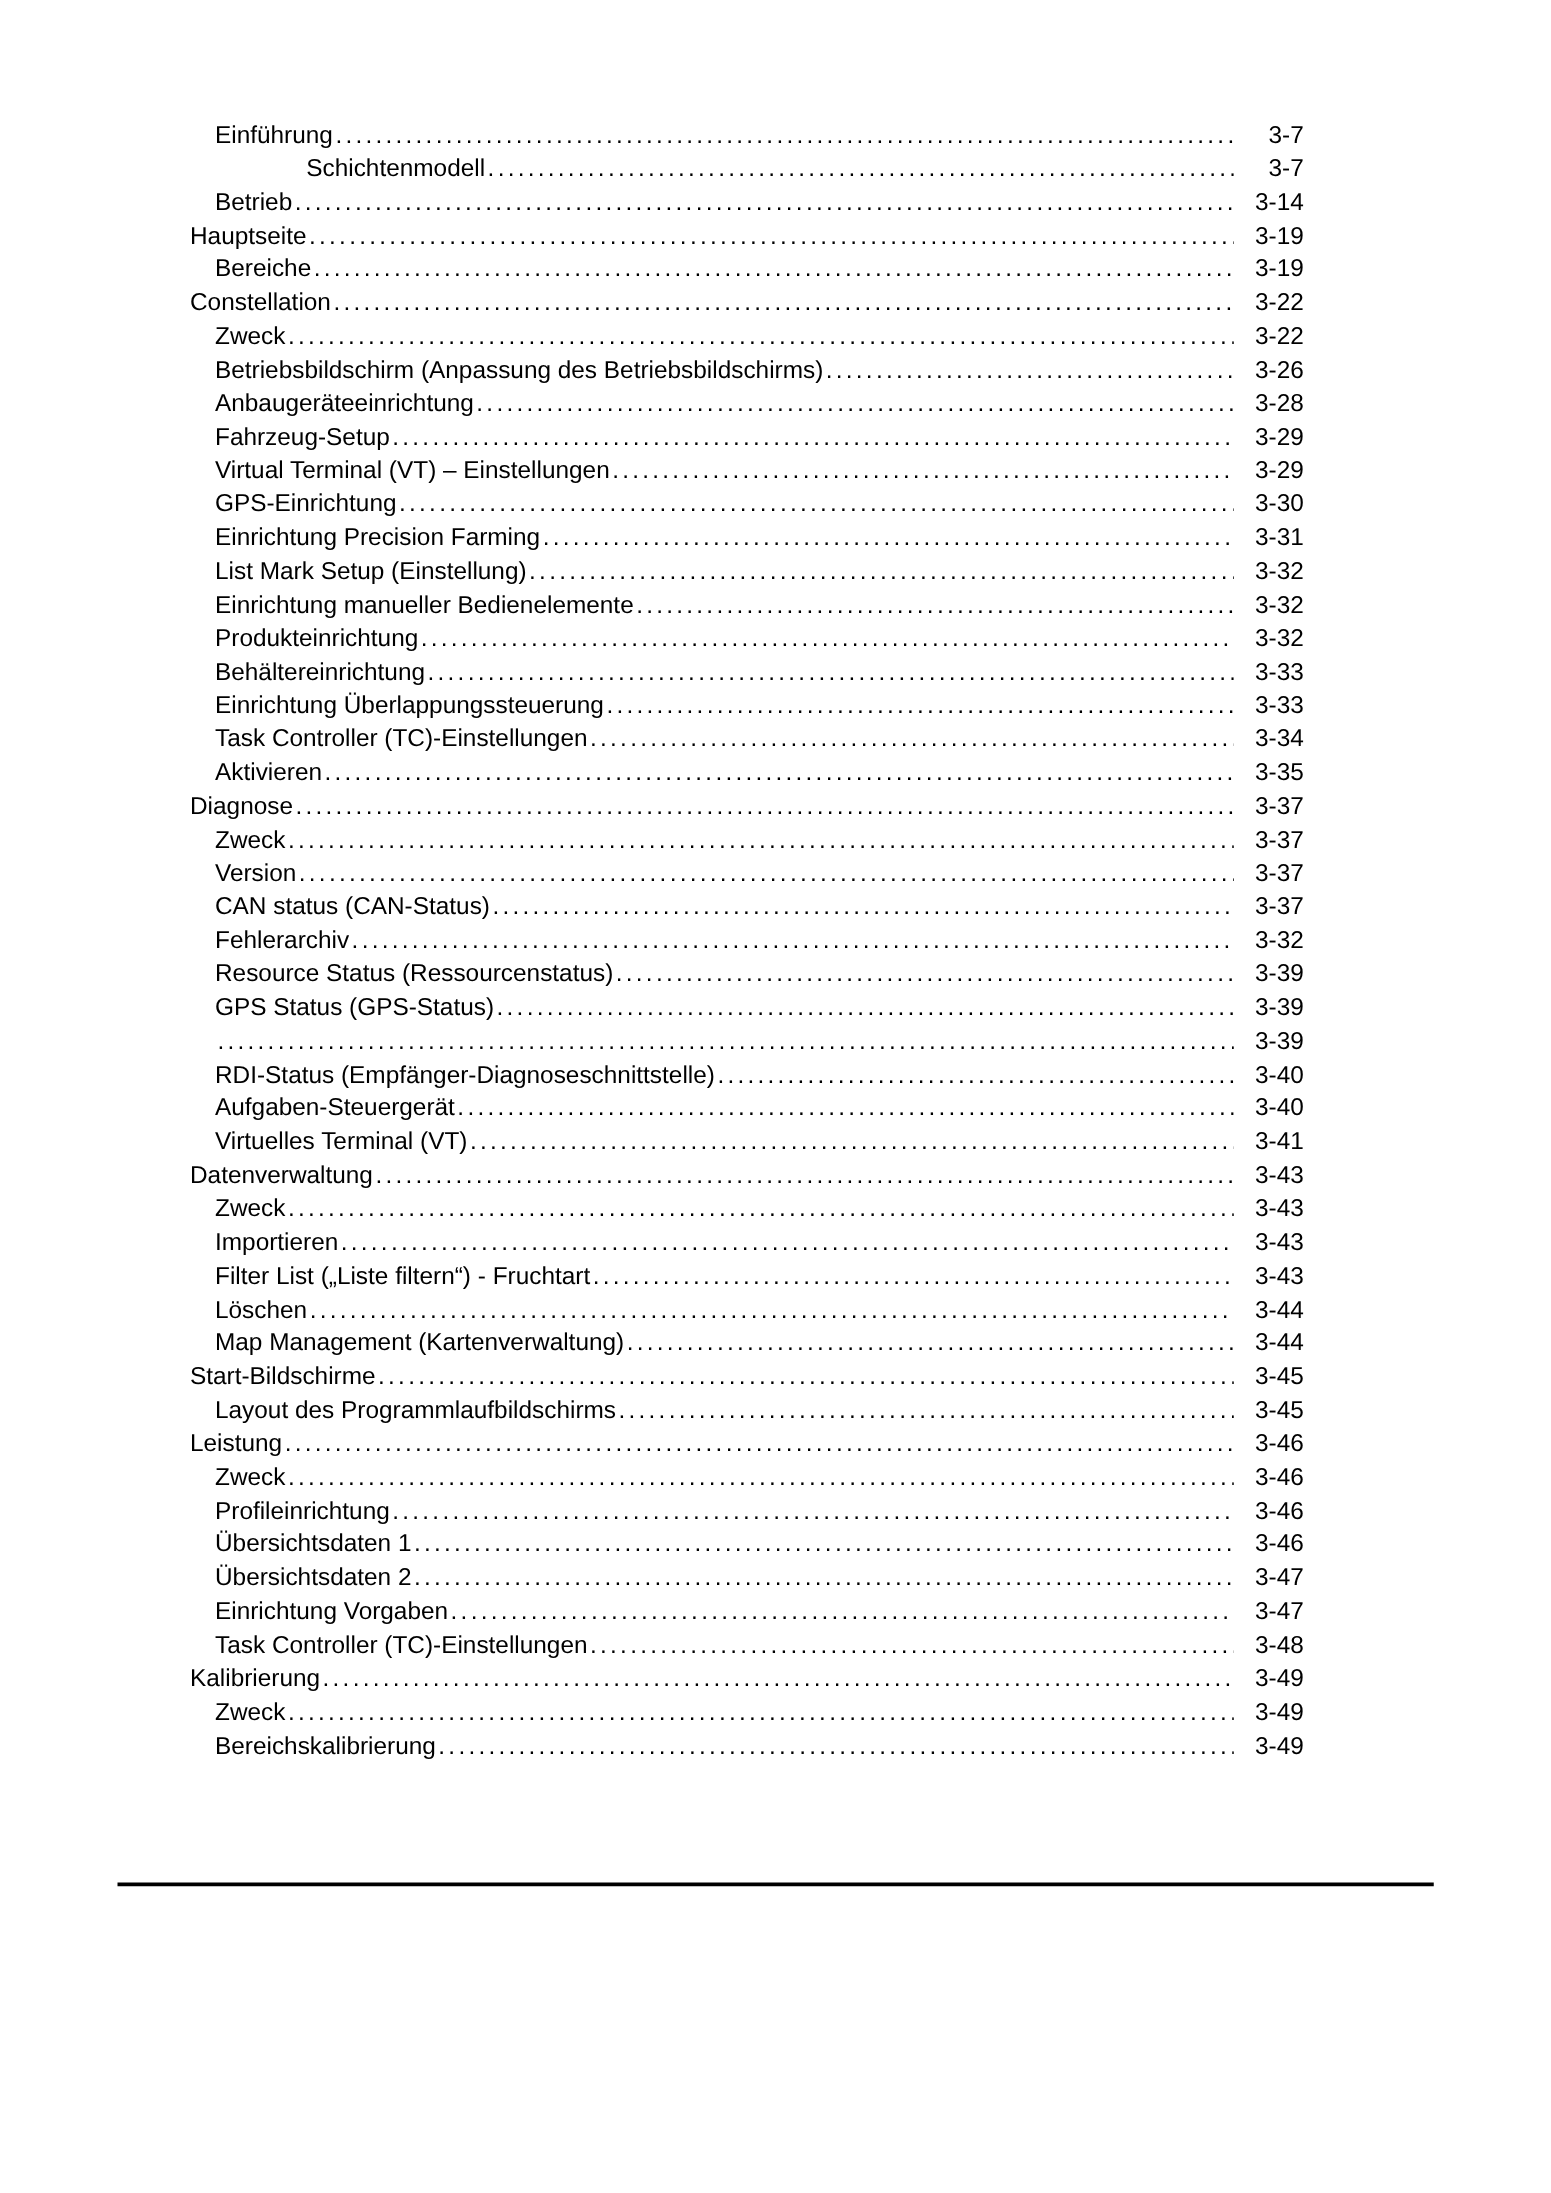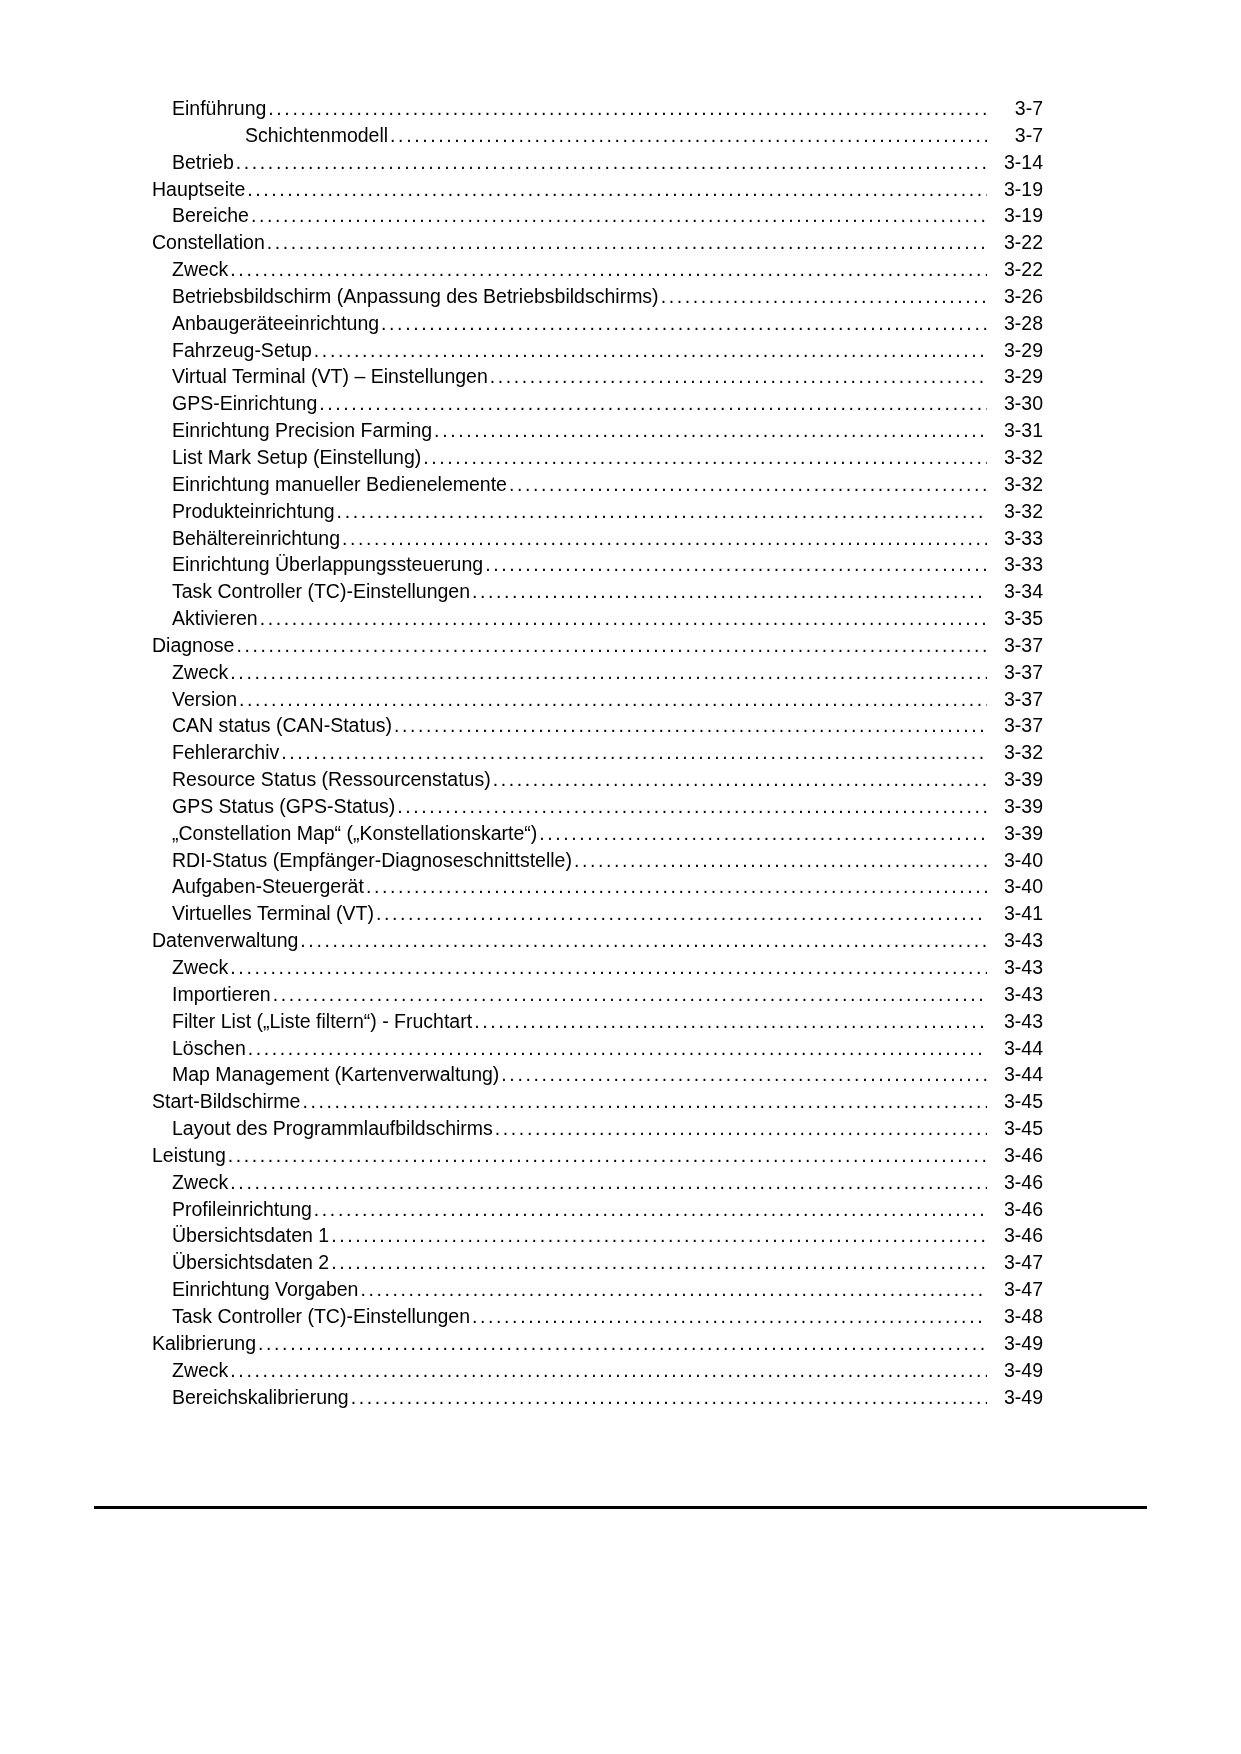--- a/index.html
+++ b/index.html
@@ -193,21 +193,20 @@
     <span class="toc-title">Resource Status (Ressourcenstatus)</span>
     <span class="toc-leader"></span>
     <span class="toc-page">3-39</span>
   </div>
     <div class="toc-row level-1">
     <span class="toc-title">GPS Status (GPS-Status)</span>
     <span class="toc-leader"></span>
     <span class="toc-page">3-39</span>
   </div>
     <div class="toc-row level-1">
-    <span class="toc-title">„Constellation Map“ („Konstellationskarte“)</span>
     <span class="toc-leader"></span>
     <span class="toc-page">3-39</span>
   </div>
     <div class="toc-row level-1">
     <span class="toc-title">RDI-Status (Empfänger-Diagnoseschnittstelle)</span>
     <span class="toc-leader"></span>
     <span class="toc-page">3-40</span>
   </div>
     <div class="toc-row level-1">
     <span class="toc-title">Aufgaben-Steuergerät</span>

